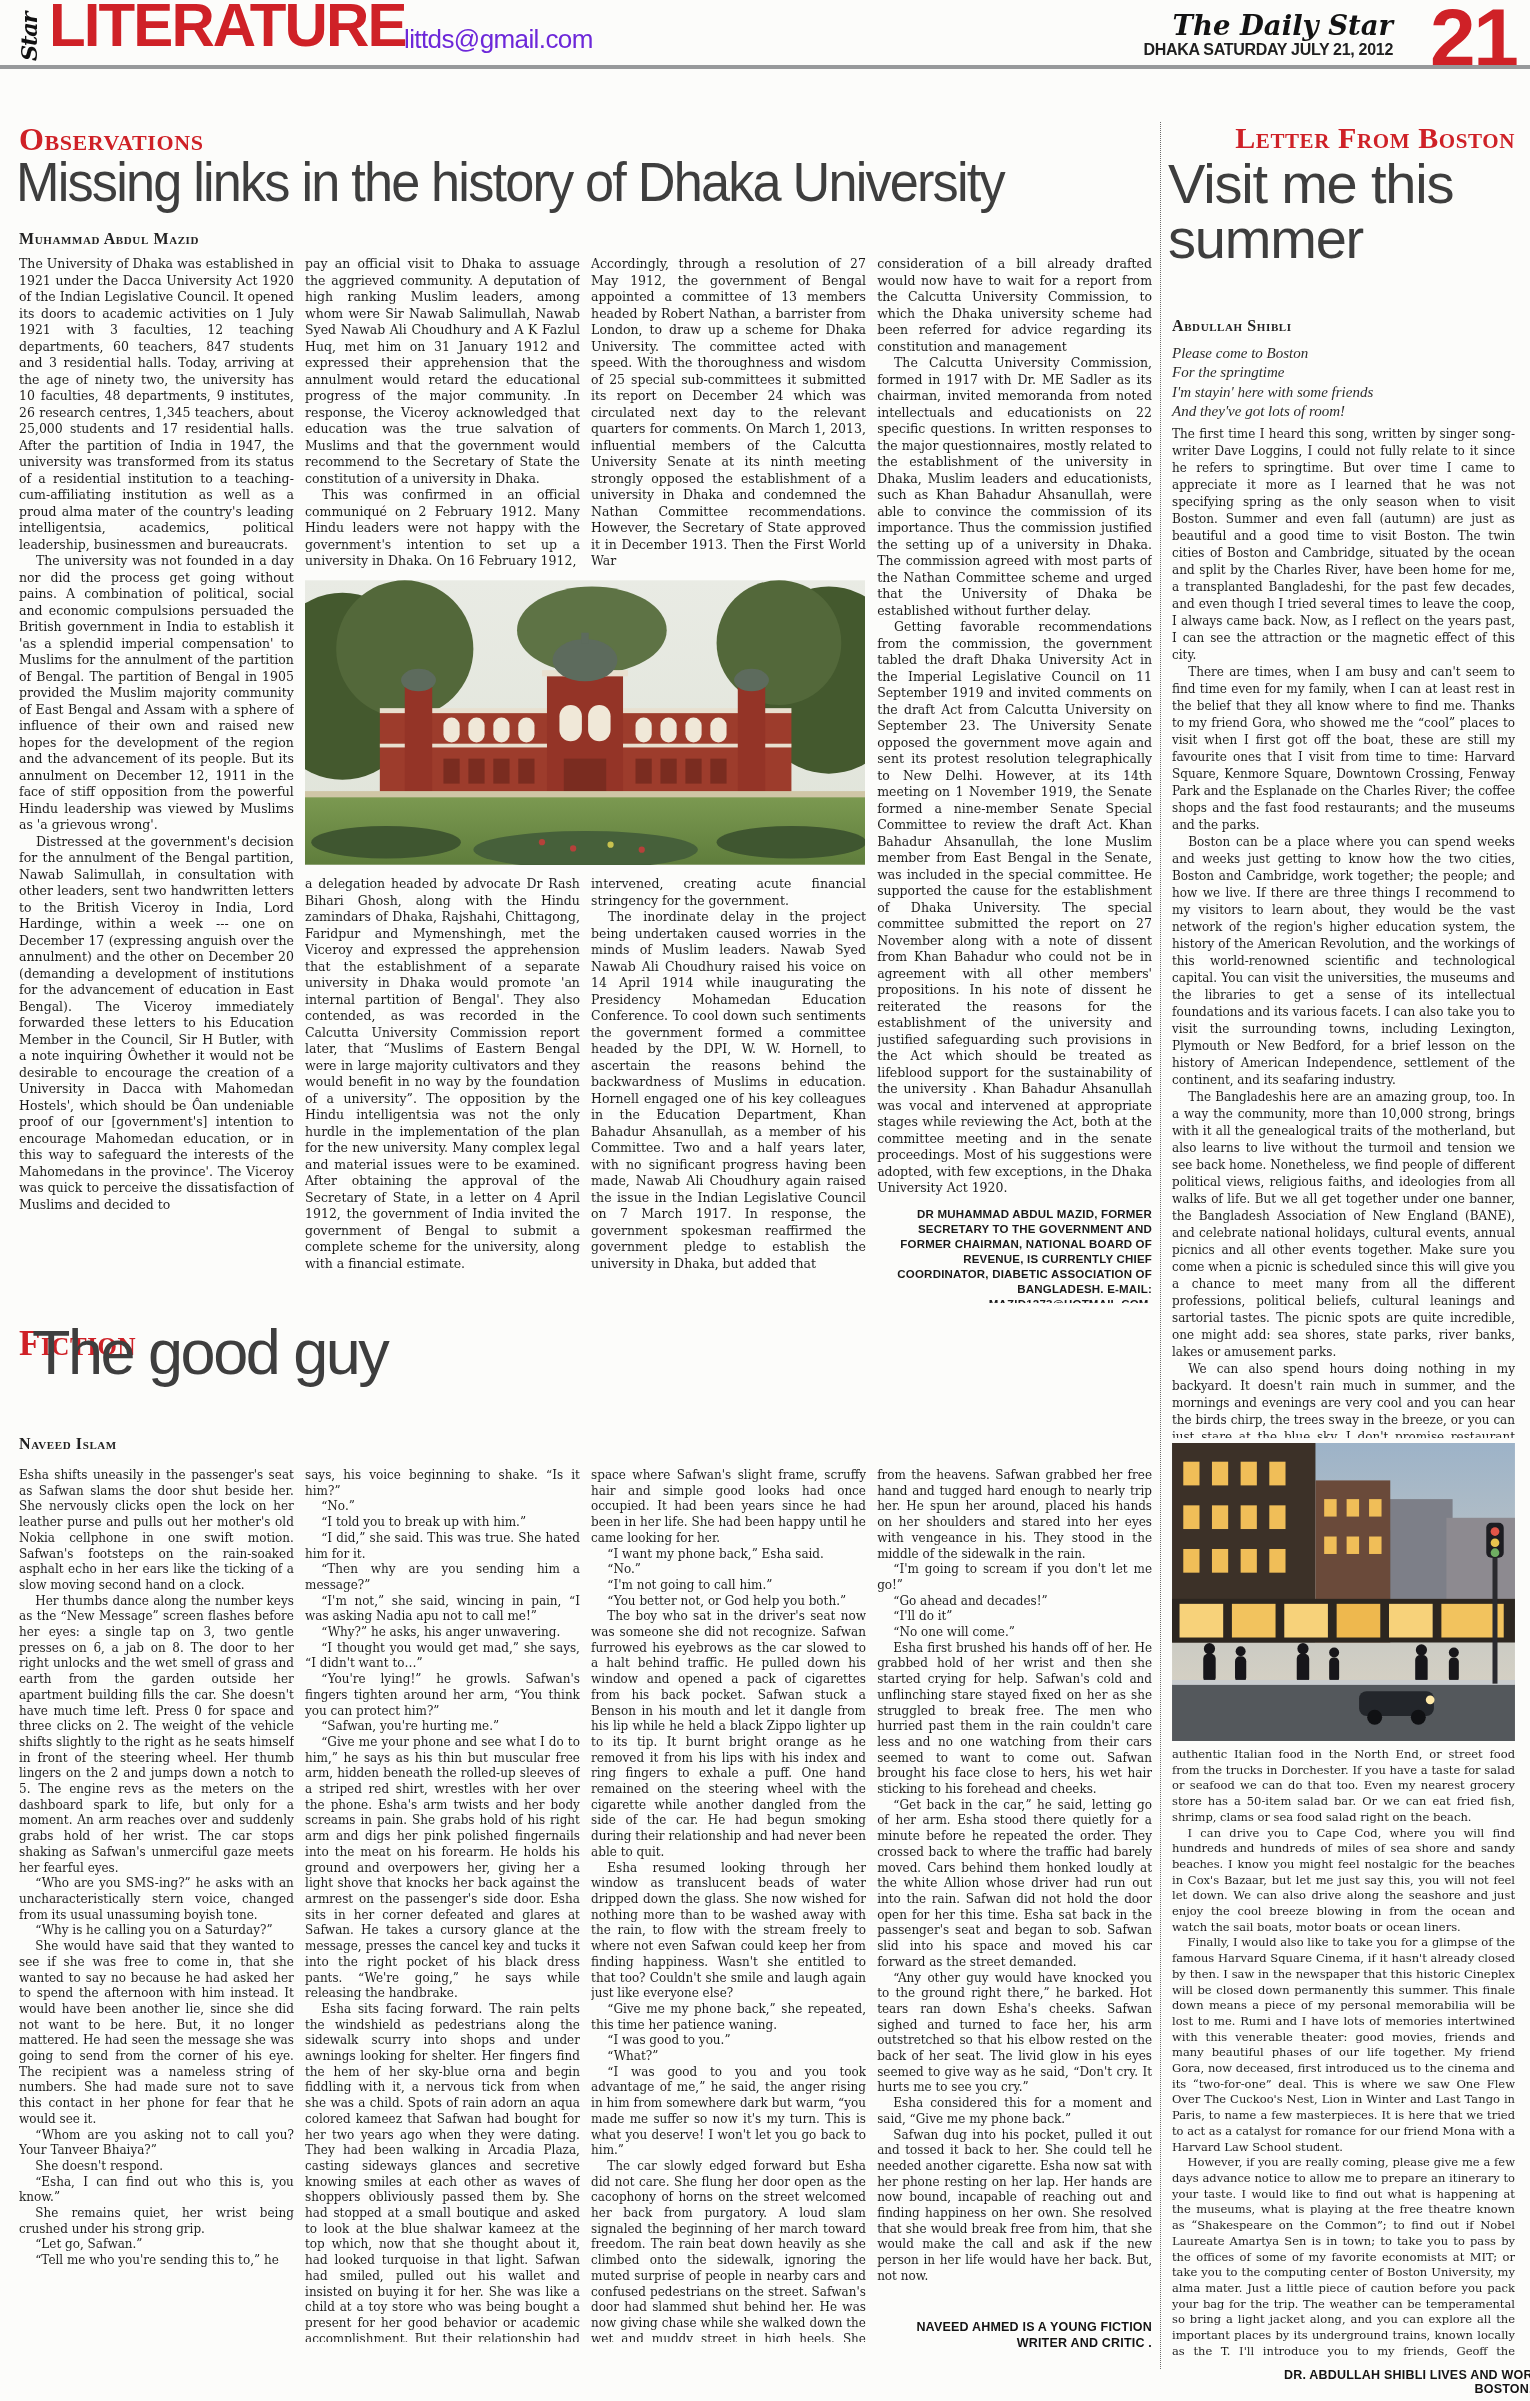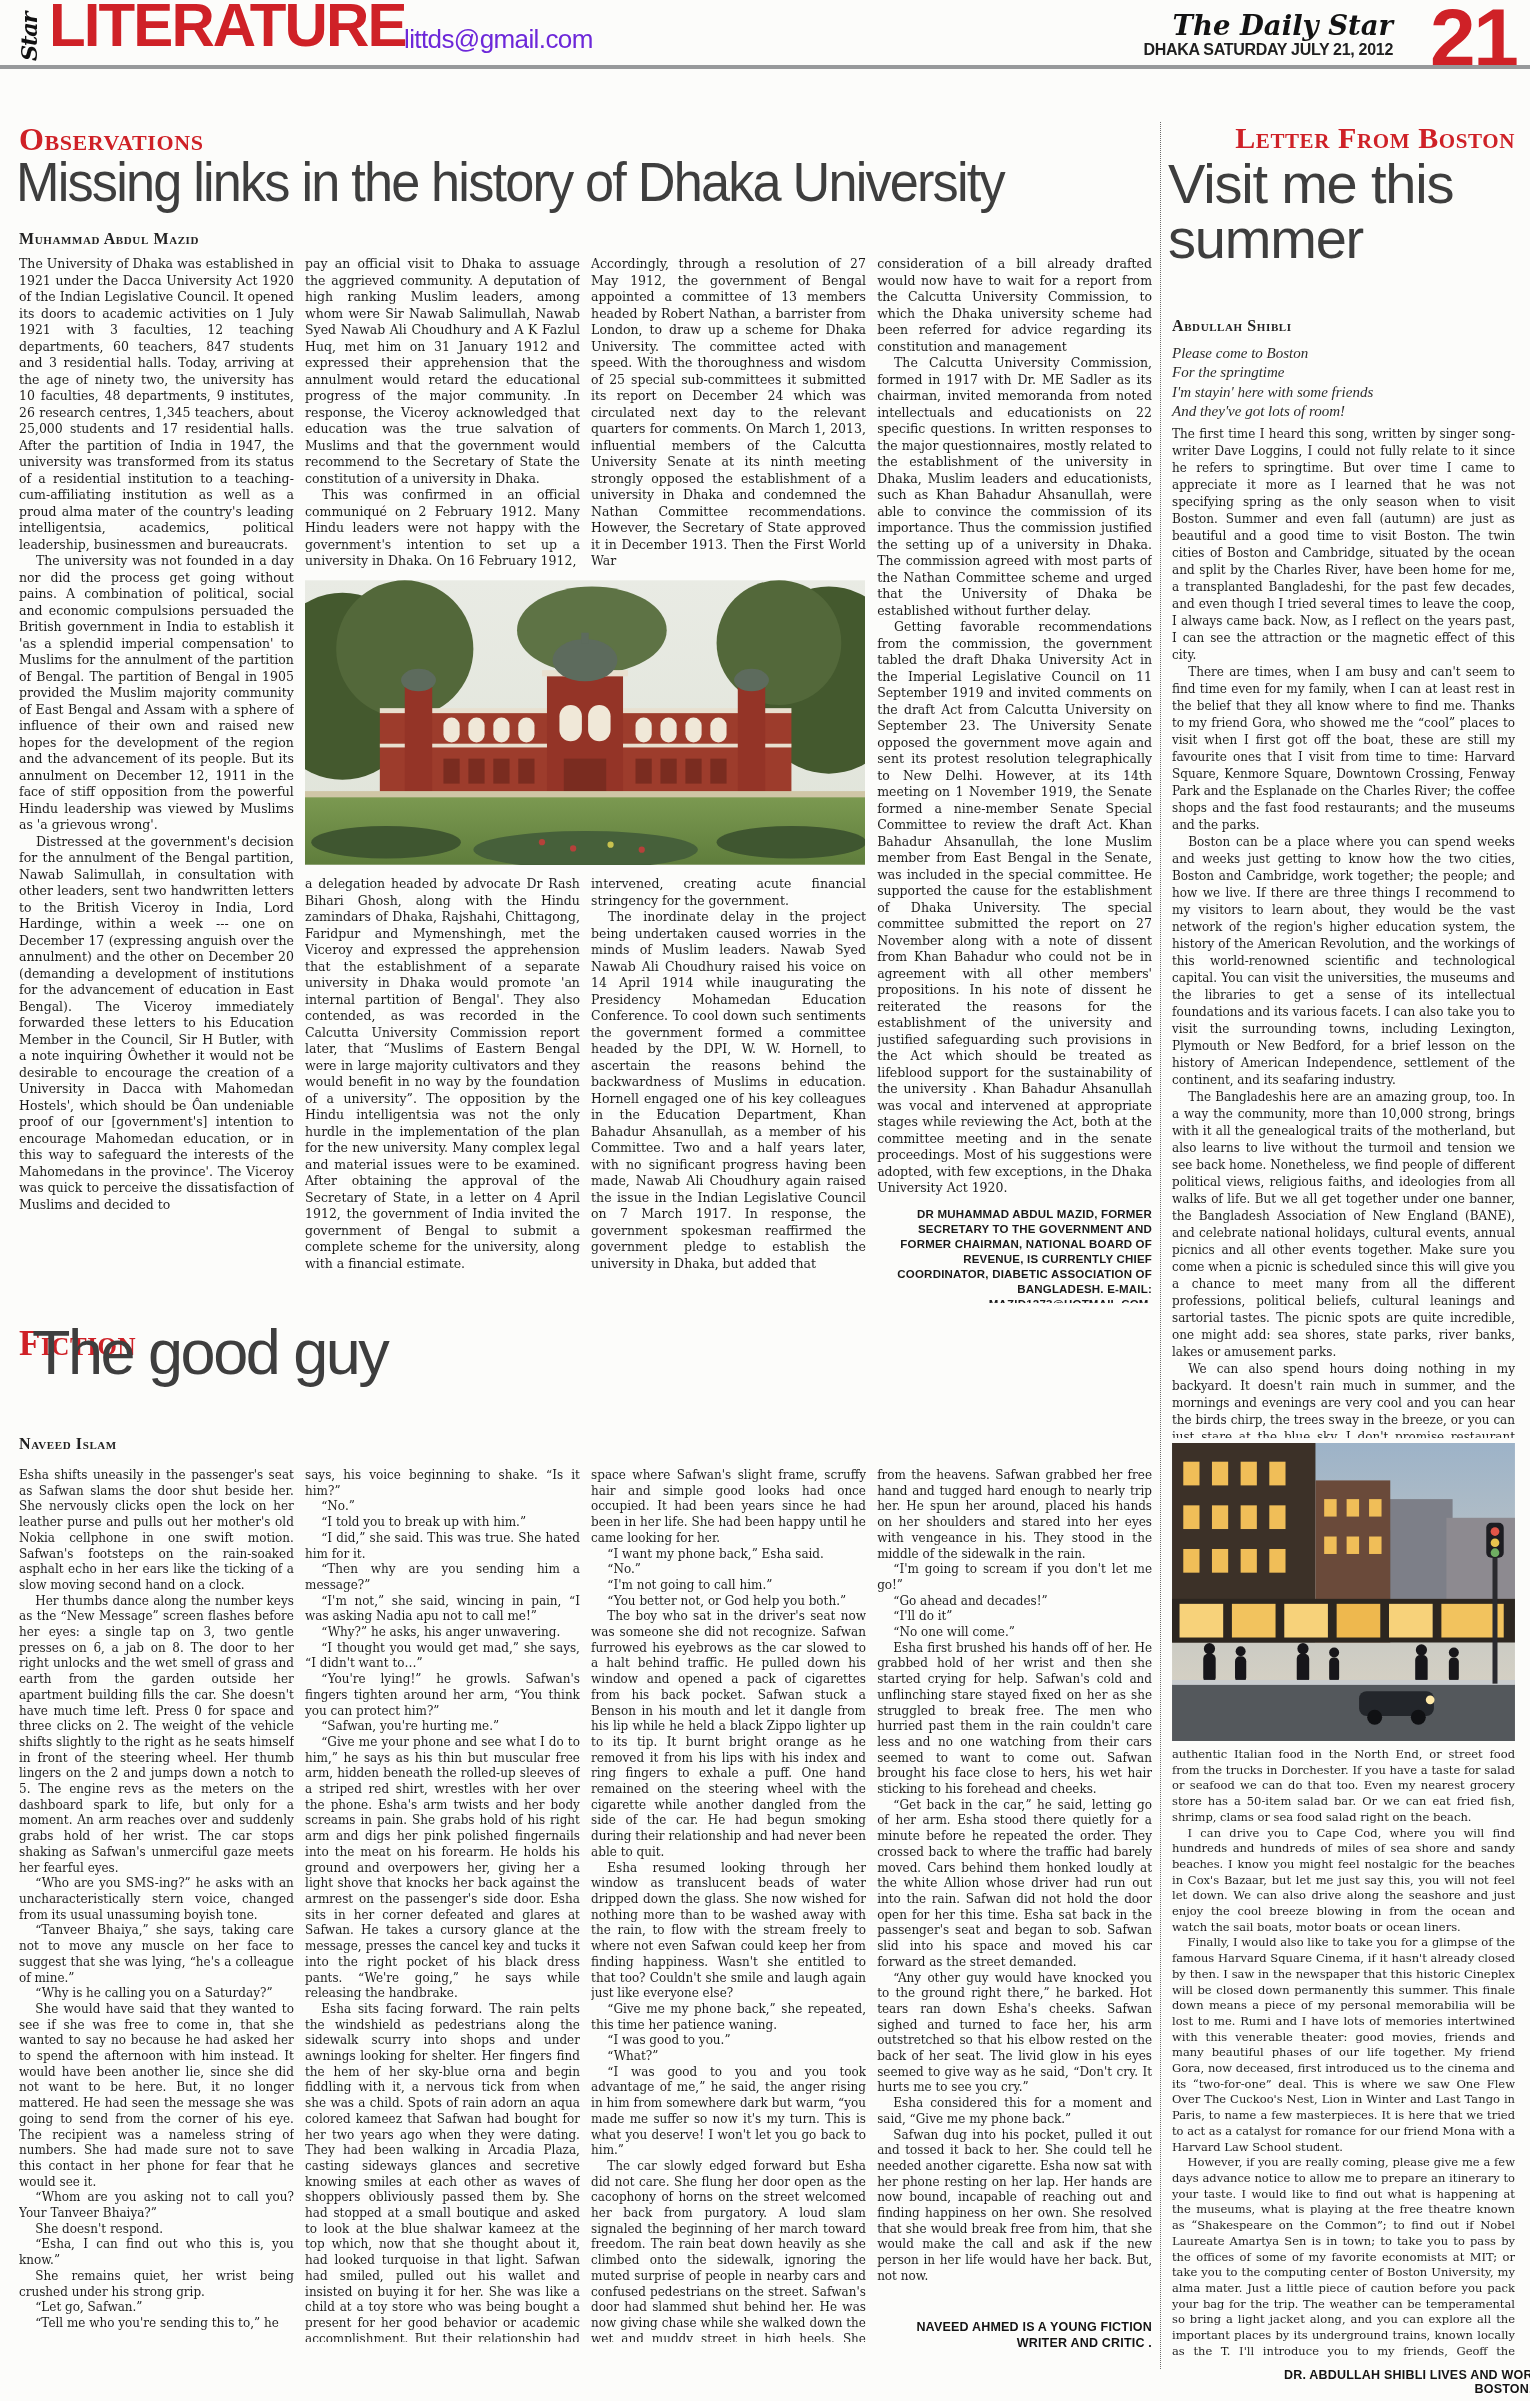--- a/index.html
+++ b/index.html
@@ -304,21 +304,20 @@
 
 <div class="abs kicker fic-kicker">Fiction</div>
 <div class="abs headline fic-headline">The good guy</div>
 <div class="abs byline fic-byline">Naveed Islam</div>
 
 <div class="abs fic-cols">
   <div class="fic-col para-block start">
       <p>Esha shifts uneasily in the passenger's seat as Safwan slams the door shut beside her. She nervously clicks open the lock on her leather purse and pulls out her mother's old Nokia cellphone in one swift motion. Safwan's footsteps on the rain-soaked asphalt echo in her ears like the ticking of a slow moving second hand on a clock.</p>
       <p>Her thumbs dance along the number keys as the “New Message” screen flashes before her eyes: a single tap on 3, two gentle presses on 6, a jab on 8. The door to her right unlocks and the wet smell of grass and earth from the garden outside her apartment building fills the car. She doesn't have much time left. Press 0 for space and three clicks on 2. The weight of the vehicle shifts slightly to the right as he seats himself in front of the steering wheel. Her thumb lingers on the 2 and jumps down a notch to 5. The engine revs as the meters on the dashboard spark to life, but only for a moment. An arm reaches over and suddenly grabs hold of her wrist. The car stops shaking as Safwan's unmerciful gaze meets her fearful eyes.</p>
       <p>“Who are you SMS-ing?” he asks with an uncharacteristically stern voice, changed from its usual unassuming boyish tone.</p>
-      <p>“Tanveer Bhaiya,” she says, taking care not to move any muscle on her face to suggest that she was lying, “he's a colleague of mine.”</p>
       <p>“Why is he calling you on a Saturday?”</p>
       <p>She would have said that they wanted to see if she was free to come in, that she wanted to say no because he had asked her to spend the afternoon with him instead. It would have been another lie, since she did not want to be here. But, it no longer mattered. He had seen the message she was going to send from the corner of his eye. The recipient was a nameless string of numbers. She had made sure not to save this contact in her phone for fear that he would see it.</p>
       <p>“Whom are you asking not to call you? Your Tanveer Bhaiya?”</p>
       <p>She doesn't respond.</p>
       <p>“Esha, I can find out who this is, you know.”</p>
       <p>She remains quiet, her wrist being crushed under his strong grip.</p>
       <p>“Let go, Safwan.”</p>
       <p>“Tell me who you're sending this to,” he</p>
     </div>
   <div class="fic-col para-block cont">

